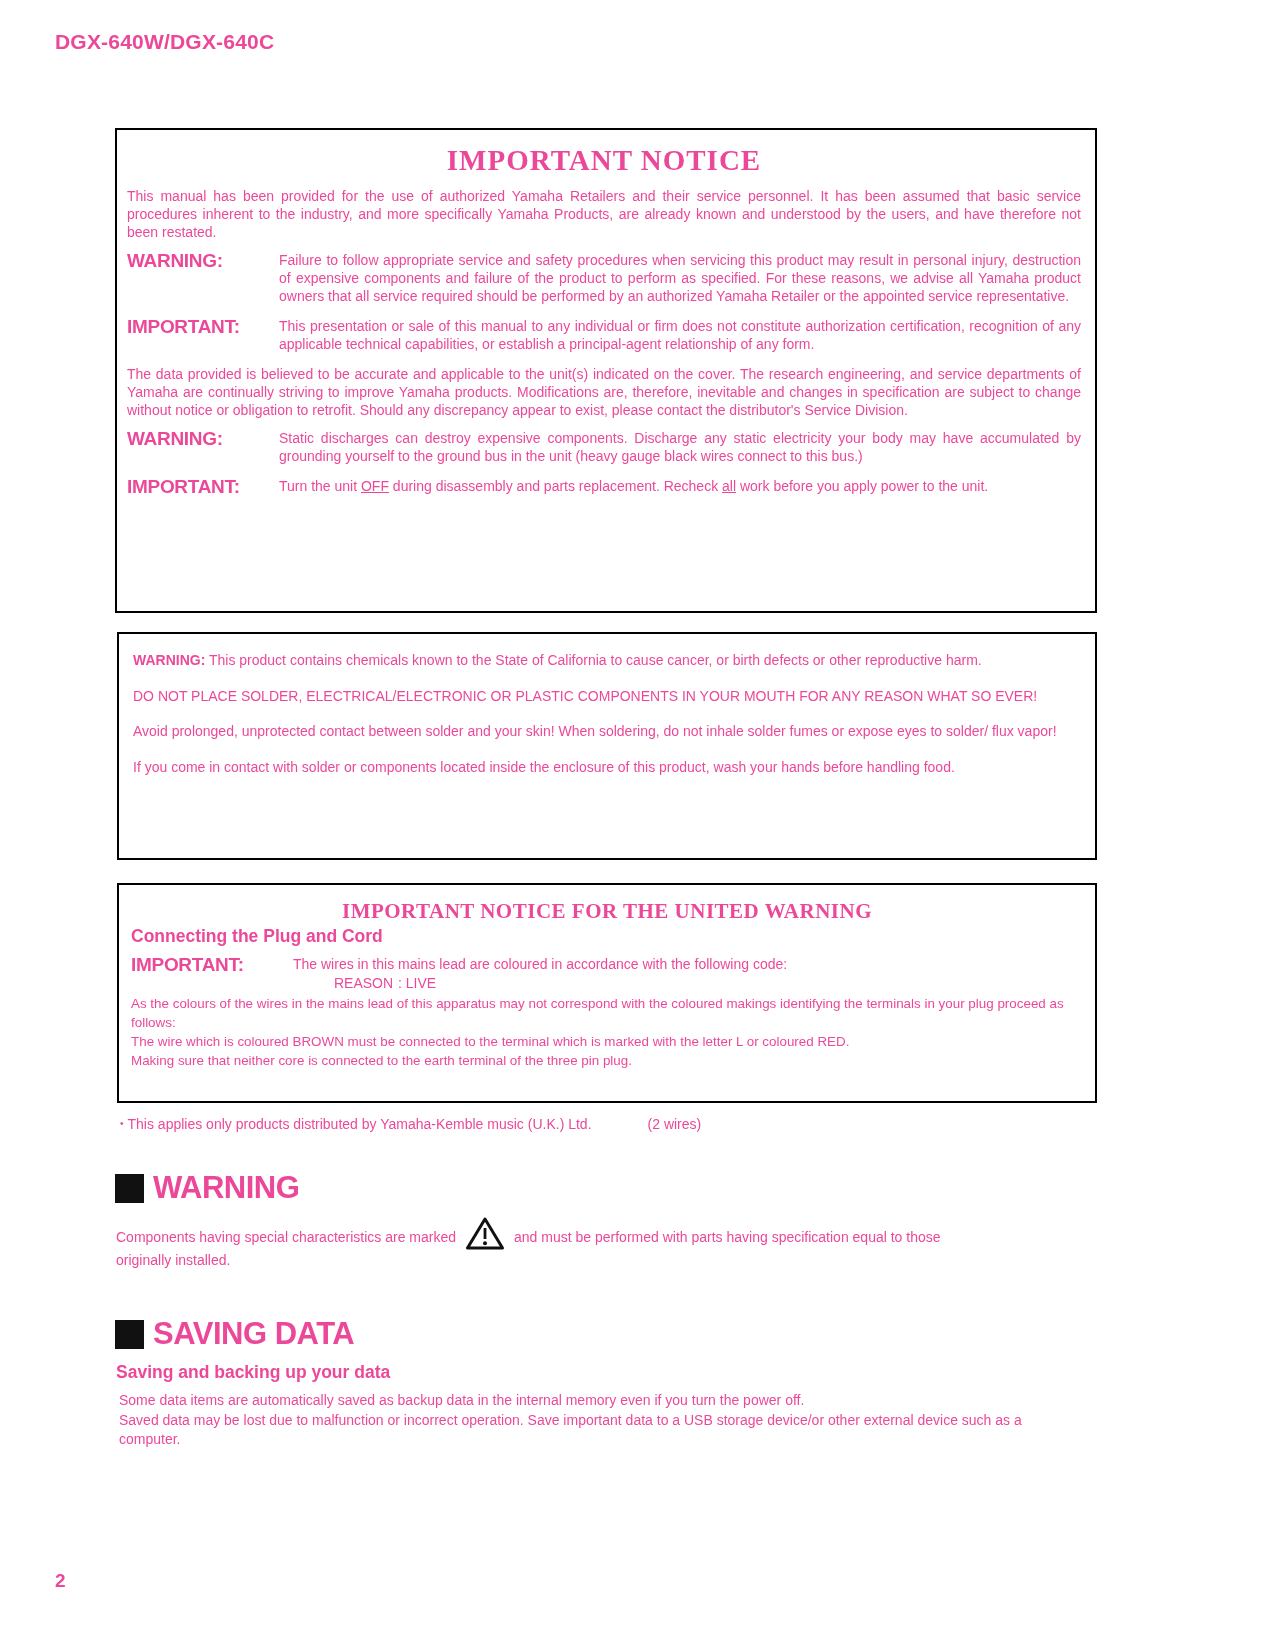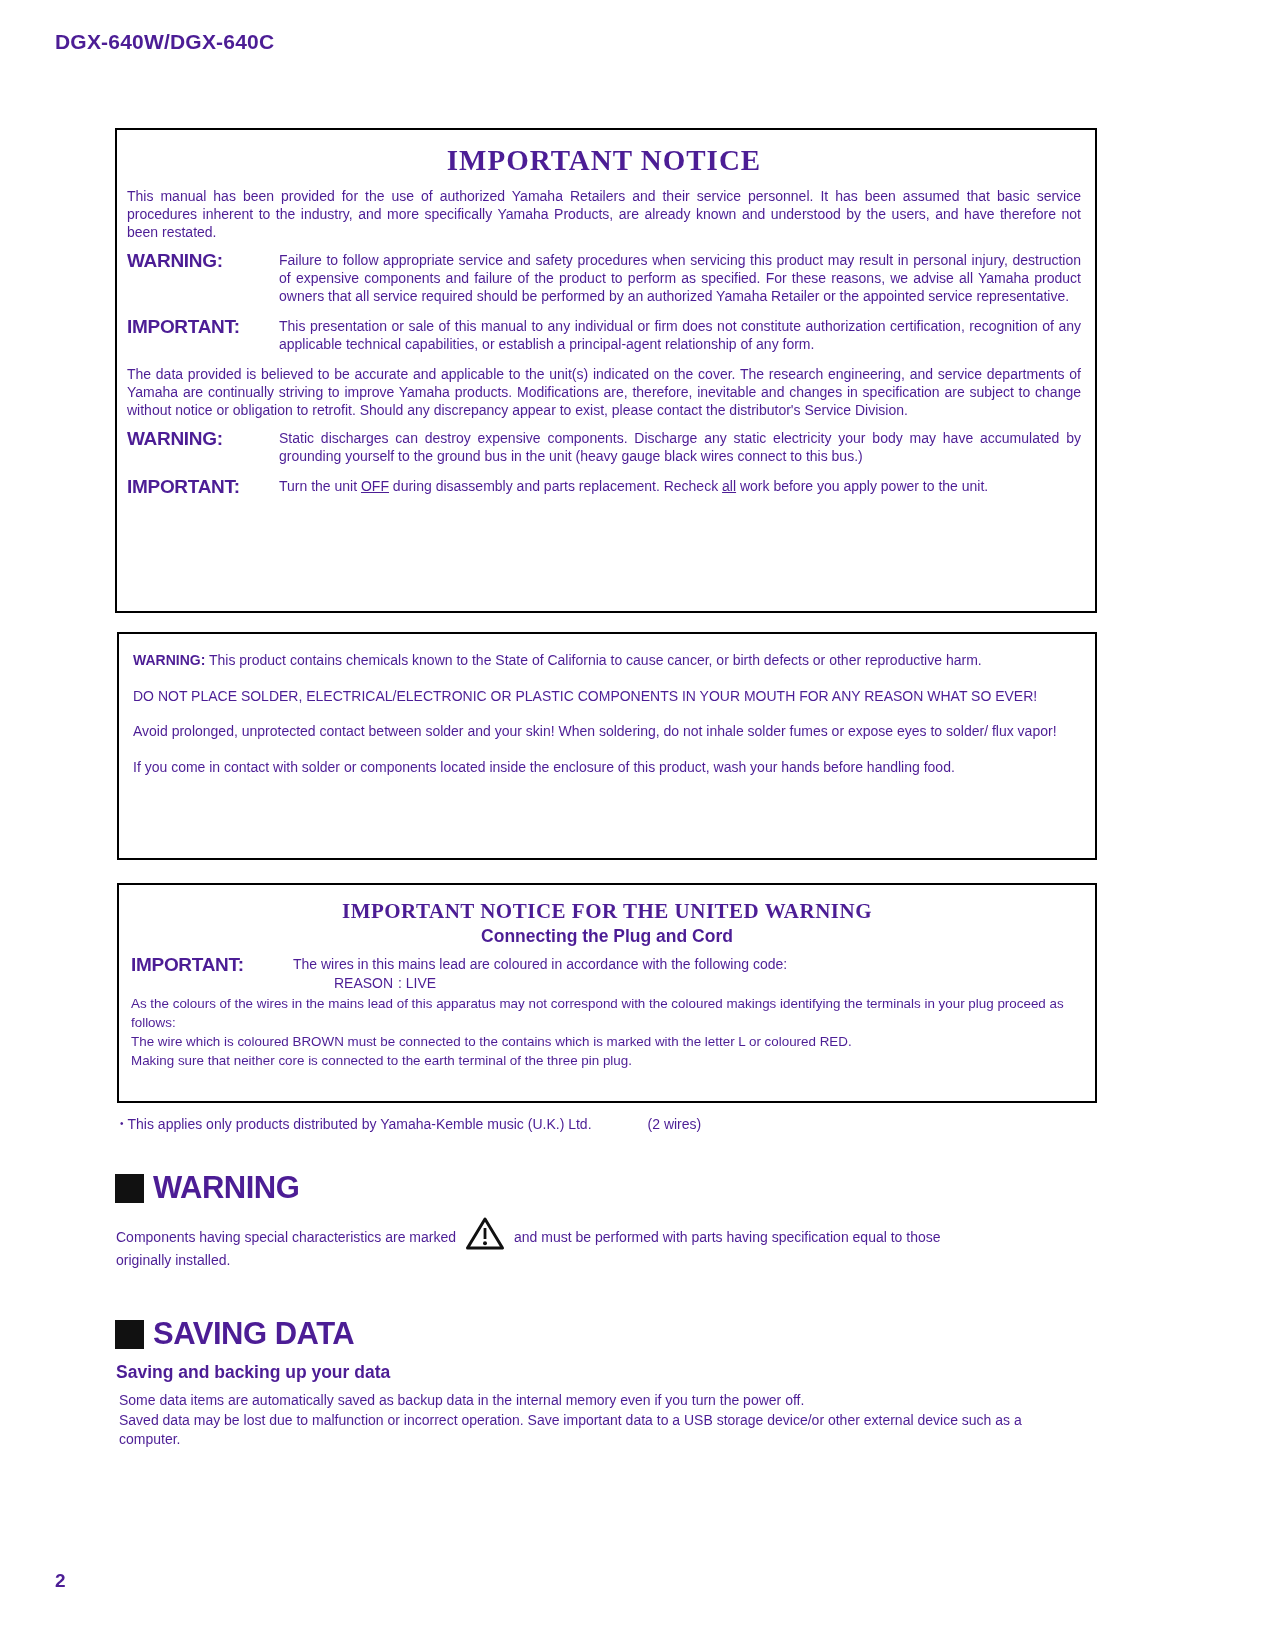--- a/index.html
+++ b/index.html
@@ -1,19 +1,19 @@
 <!DOCTYPE html>
 <html><head>
 <meta charset="utf-8">
 <style>
   * { margin:0; padding:0; box-sizing:border-box; }
   html,body { background:#ffffff; }
   .page {
     position:relative; width:1275px; height:1649px; background:#ffffff;
-    font-family:"Liberation Sans", sans-serif; color:#4c1d95;
+    font-family:"Liberation Sans", sans-serif; color:#ec4899;
   }
   .hdr {
     position:absolute; left:55px; top:30px;
     font-size:21px; font-weight:bold; letter-spacing:0.2px;
   }
   .box { position:absolute; border:2px solid #000; background:#fff; }
   .box1 { left:115px; top:128px; width:982px; height:485px; padding:12px 14px 10px 10px; }
   .box2 { left:117px; top:632px; width:980px; height:228px; padding:17px 14px; }
   .box3 { left:117px; top:883px; width:980px; height:220px; padding:10px 12px; }
 
@@ -31,21 +31,21 @@
   .mb10 { margin-bottom:10px; }
   .u { text-decoration:underline; }
 
   .box2 p { font-size:14px; line-height:18.5px; text-align:justify; margin-bottom:17px; }
   .inline-lbl { font-weight:bold; }
 
   .uk-title {
     font-family:"Liberation Serif", serif; font-weight:bold; text-align:center;
     font-size:21px; letter-spacing:0.5px; margin-top:4px;
   }
-  .uk-sub { text-align:center; font-size:17.5px; font-weight:bold; margin:2px 0 8px 0; }
+  .uk-sub { text-align:left; font-size:17.5px; font-weight:bold; margin:2px 0 8px 0; }
   .uk-row { display:flex; }
   .uk-lbl { width:162px; flex:0 0 162px; font-size:19px; font-weight:bold; letter-spacing:-0.3px; line-height:19px; }
   .uk-imp-txt { font-size:14px; line-height:18px; }
   .wire { margin-left:203px; font-size:14px; line-height:19px; }
   .wire-color { display:inline-block; width:64px; }
   .uk-lines { font-size:13.4px; line-height:19px; margin-top:1px; }
 
   .note { position:absolute; left:120px; top:1116px; font-size:14px; }
   .note .bullet { font-size:10px; vertical-align:2px; margin-right:4px; }
   .note .wires-suffix { margin-left:56px; }
@@ -108,21 +108,21 @@
   <div class="box box3">
     <div class="uk-title">IMPORTANT NOTICE FOR THE UNITED WARNING</div>
     <div class="uk-sub">Connecting the Plug and Cord</div>
     <div class="uk-row">
       <div class="uk-lbl">IMPORTANT:</div>
       <div class="uk-imp-txt">The wires in this mains lead are coloured in accordance with the following code:</div>
     </div>
     <div class="wire"><span class="wire-color">REASON</span><span>: LIVE</span></div>
     <div class="uk-lines">
       <div>As the colours of the wires in the mains lead of this apparatus may not correspond with the coloured makings identifying the terminals in your plug proceed as follows:</div>
-      <div>The wire which is coloured BROWN must be connected to the contains which is marked with the letter L or coloured RED.</div>
+      <div>The wire which is coloured BROWN must be connected to the terminal which is marked with the letter L or coloured RED.</div>
       <div>Making sure that neither core is connected to the earth terminal of the three pin plug.</div>
     </div>
   </div>
 
   <div class="note"><span class="bullet">•</span><span>This applies only products distributed by Yamaha-Kemble music (U.K.) Ltd.</span><span class="wires-suffix">(2 wires)</span></div>
 
   <div class="sec sec-warning">
     <div class="sec-head">
       <span class="sq"></span>
       <span class="sec-head-txt">WARNING</span>

